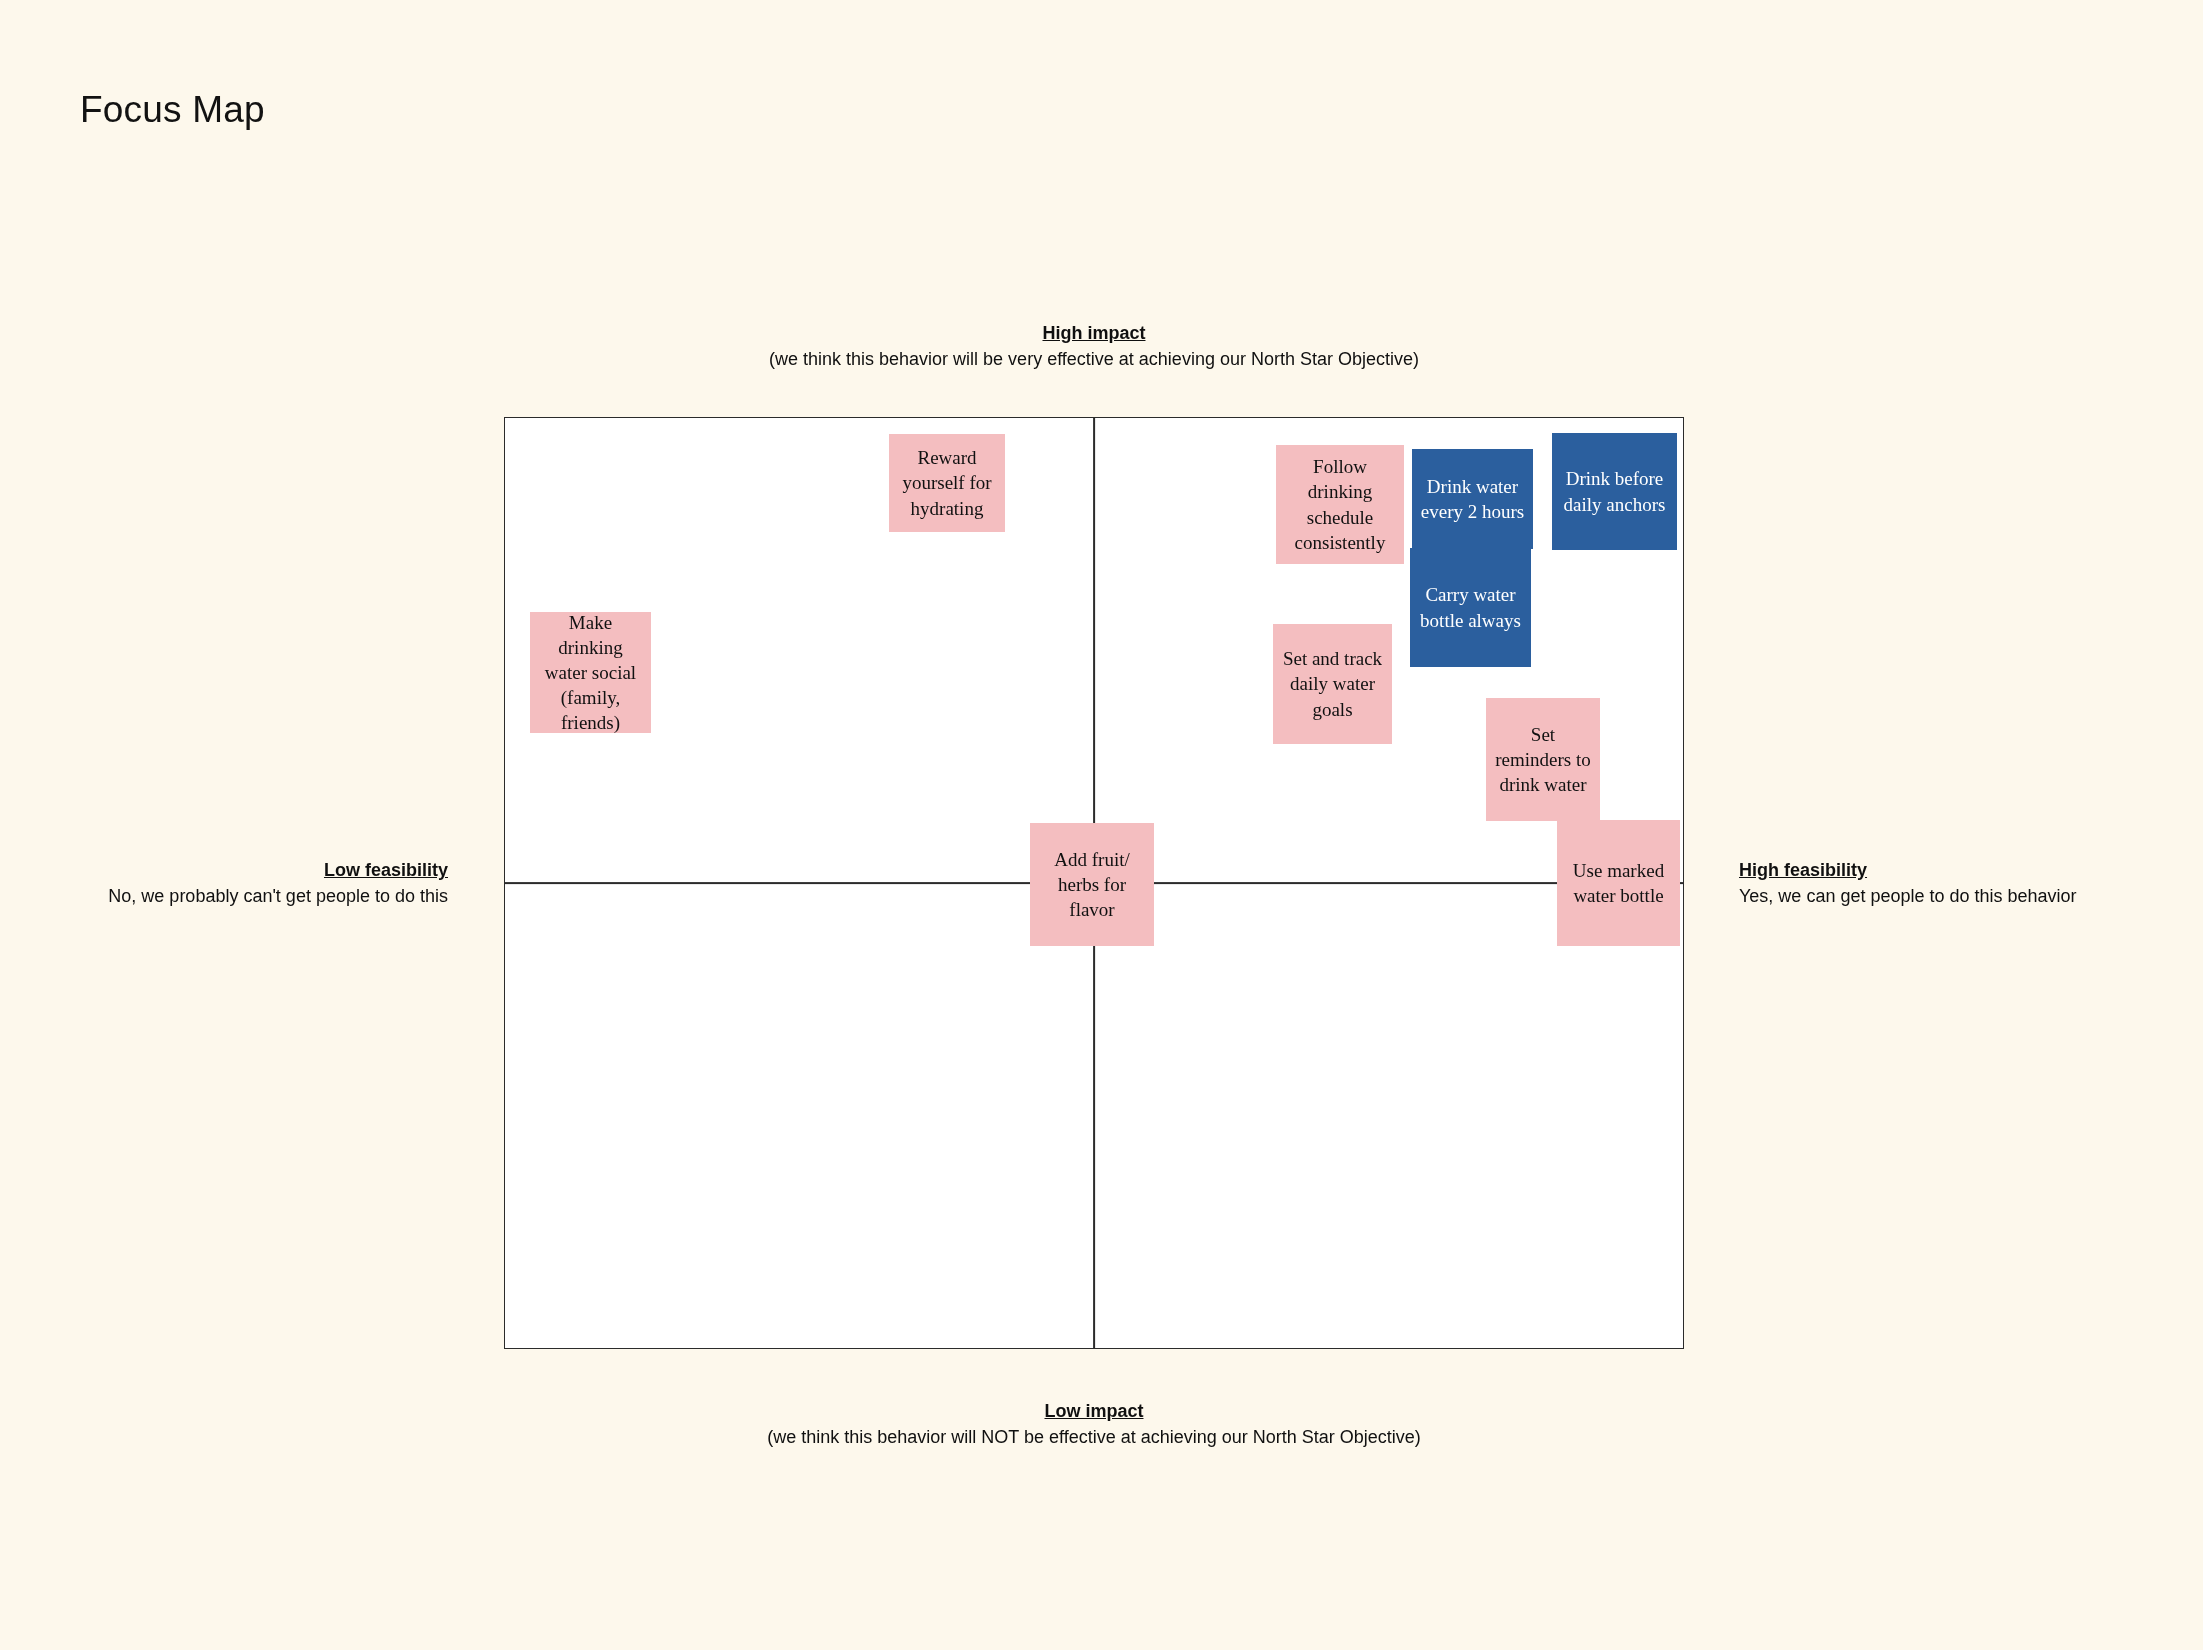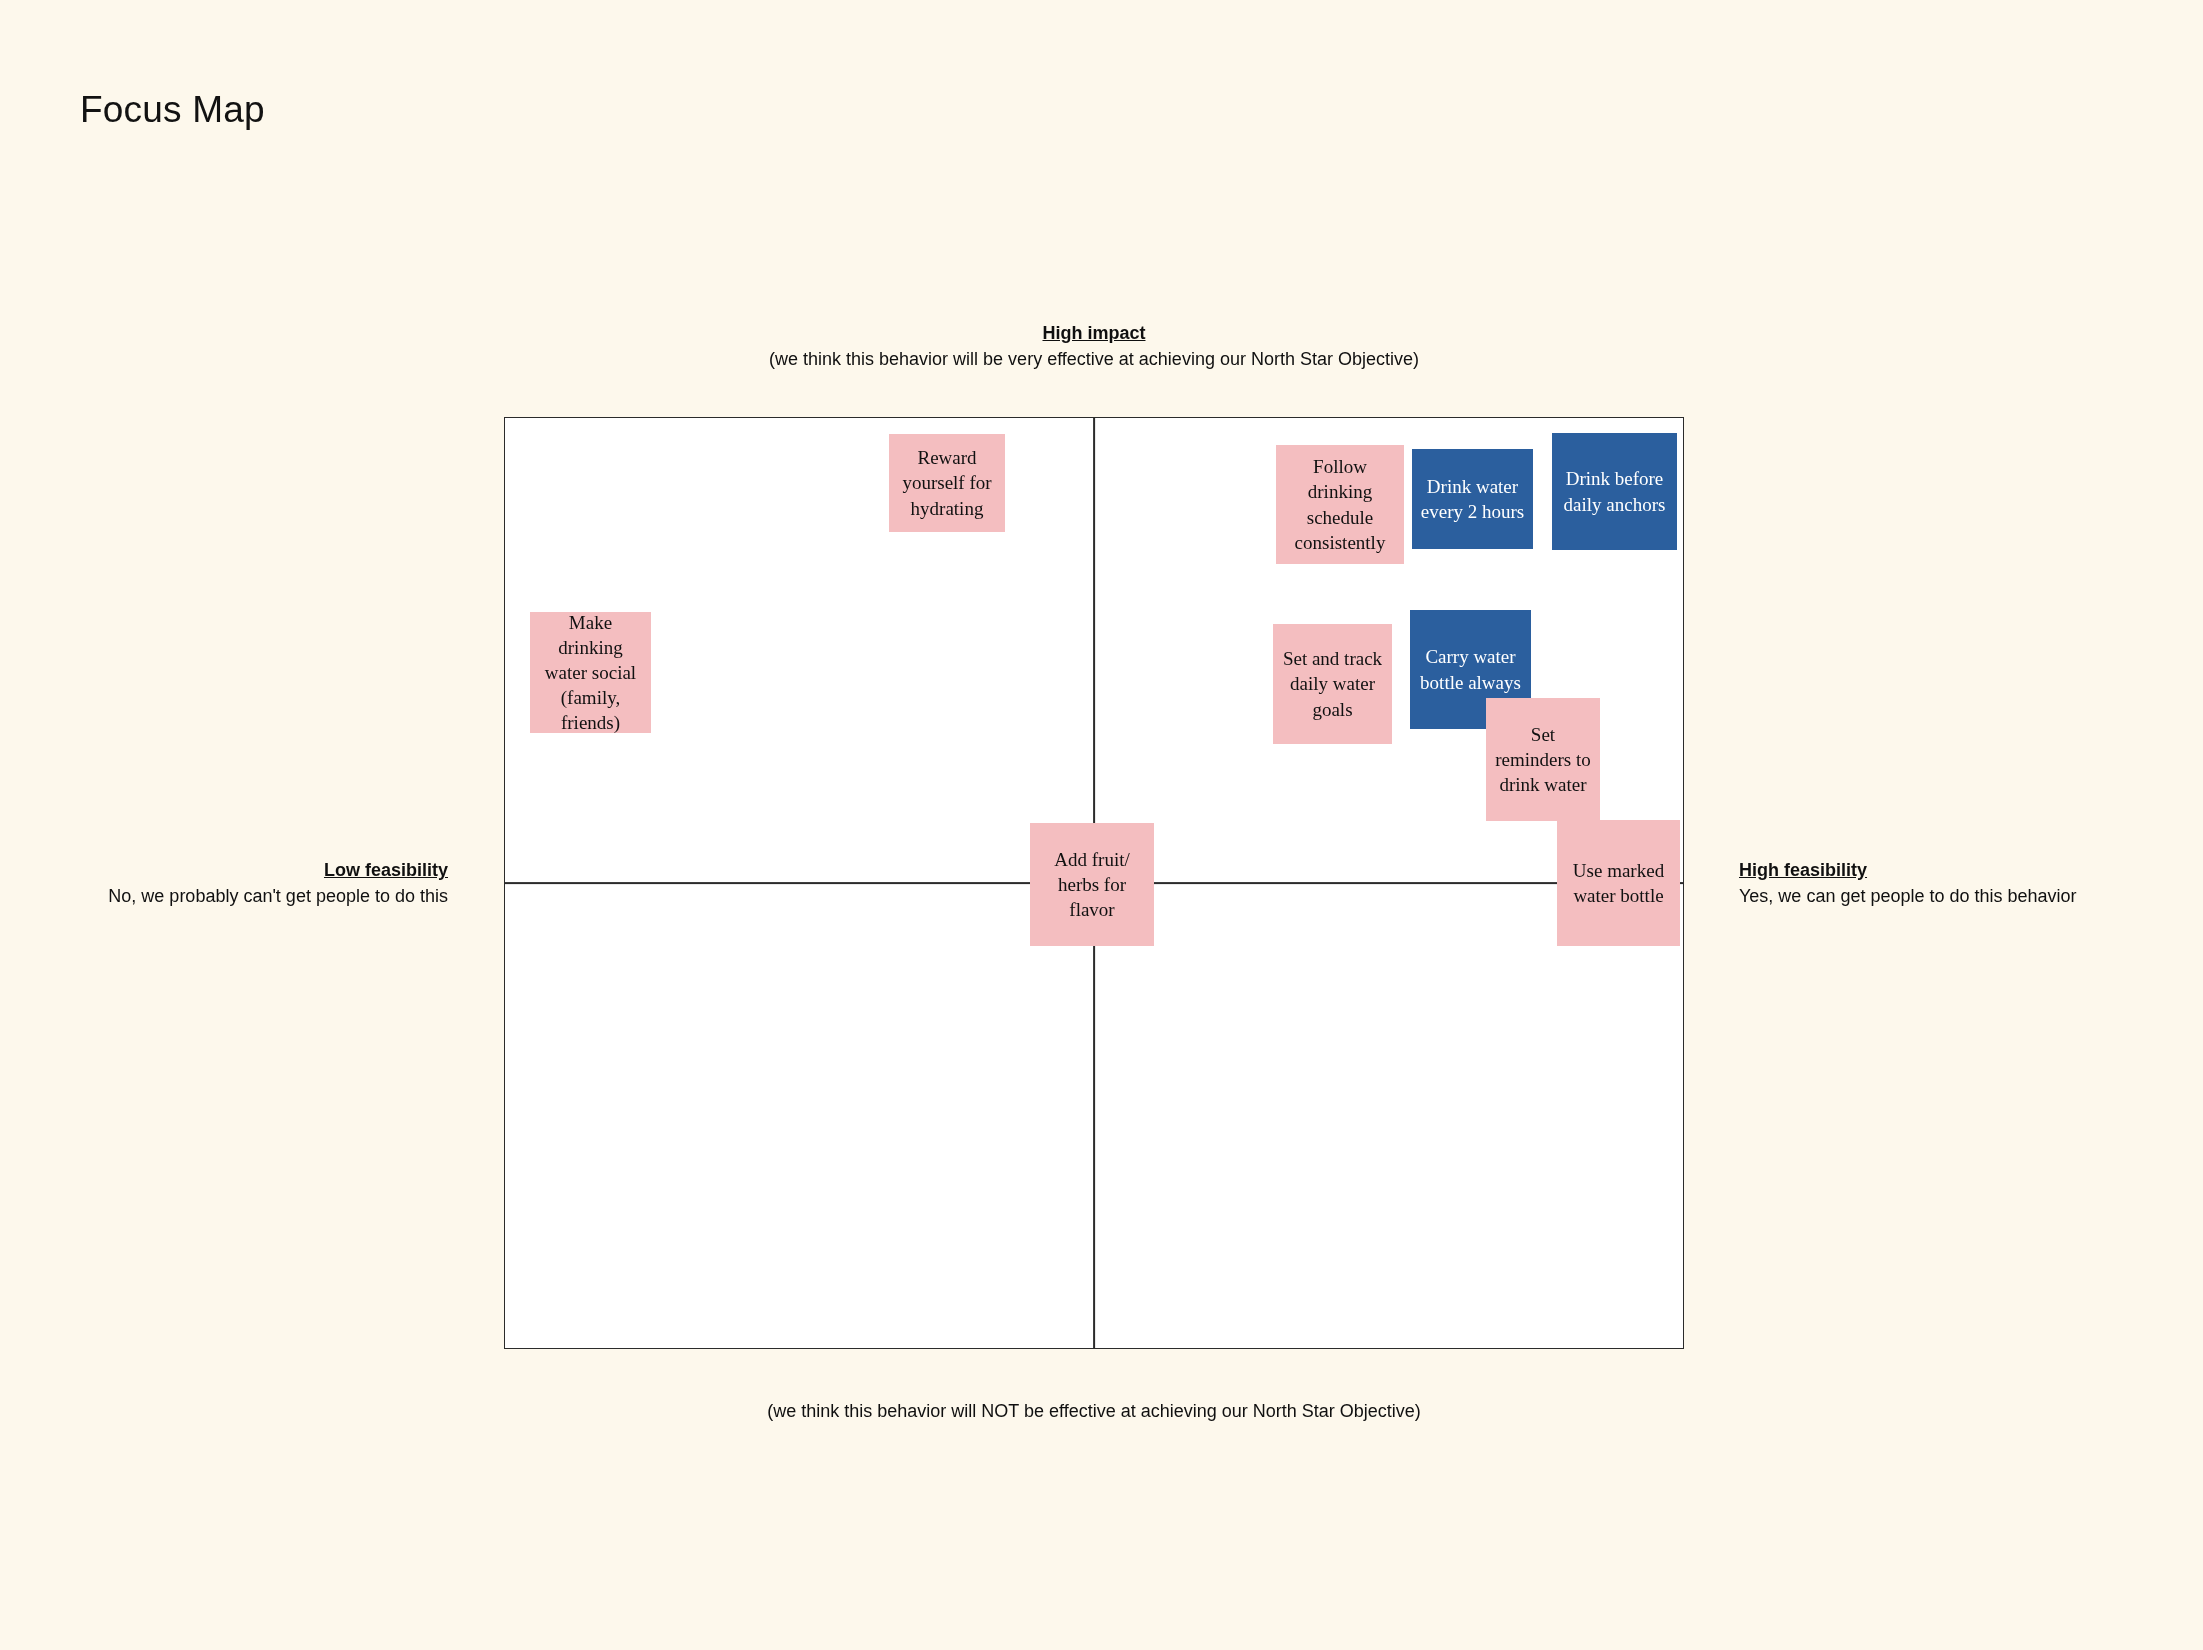--- a/index.html
+++ b/index.html
@@ -127,20 +127,21 @@
 <body>
 
 <div id="page-title">Focus Map</div>
 
 <div class="axis-label" id="axis-top">
   <span class="axis-title">High impact</span>
   <span class="axis-sub">(we think this behavior will be very effective at achieving our North Star Objective)</span>
 </div>
 
 <div class="axis-label" id="axis-bottom">
+  <span class="axis-title">Low impact</span>
   <span class="axis-sub">(we think this behavior will NOT be effective at achieving our North Star Objective)</span>
 </div>
 
 <div class="axis-label" id="axis-left">
   <span class="axis-title">Low feasibility</span>
   <span class="axis-sub">No, we probably can't get people to do this</span>
 </div>
 
 <div class="axis-label" id="axis-right">
   <span class="axis-title">High feasibility</span>
@@ -152,19 +153,19 @@
   <div class="divider-h"></div>
 </div>
 
 <div id="notes-layer">
     <div class="note pink" style="left: 889px; top: 434px; width: 116px; height: 98px;"><span>Reward yourself for hydrating</span></div>
     <div class="note pink" style="left: 530px; top: 612px; width: 121px; height: 121px;"><span>Make drinking water social
 (family, friends)</span></div>
     <div class="note pink" style="left: 1276px; top: 445px; width: 128px; height: 119px;"><span>Follow drinking schedule consistently</span></div>
     <div class="note blue" style="left: 1412px; top: 449px; width: 121px; height: 100px;"><span>Drink water every 2 hours</span></div>
     <div class="note blue" style="left: 1552px; top: 433px; width: 125px; height: 117px;"><span>Drink before daily anchors</span></div>
-    <div class="note blue" style="left: 1410px; top: 610px; width: 121px; height: 119px;"><span>Carry water bottle always</span></div>
+    <div class="note blue" style="left: 1410px; top: 548px; width: 121px; height: 119px;"><span>Carry water bottle always</span></div>
     <div class="note pink" style="left: 1273px; top: 624px; width: 119px; height: 120px;"><span>Set and track daily water goals</span></div>
     <div class="note pink" style="left: 1486px; top: 698px; width: 114px; height: 123px;"><span>Set reminders to drink water</span></div>
     <div class="note pink" style="left: 1549px; top: 820px; width: 123px; height: 126px; margin-left: 8px;"><span>Use marked water bottle</span></div>
     <div class="note pink" style="left: 1030px; top: 823px; width: 124px; height: 123px;"><span>Add fruit/ herbs for flavor</span></div>
   </div>
 
 
 </body></html>

